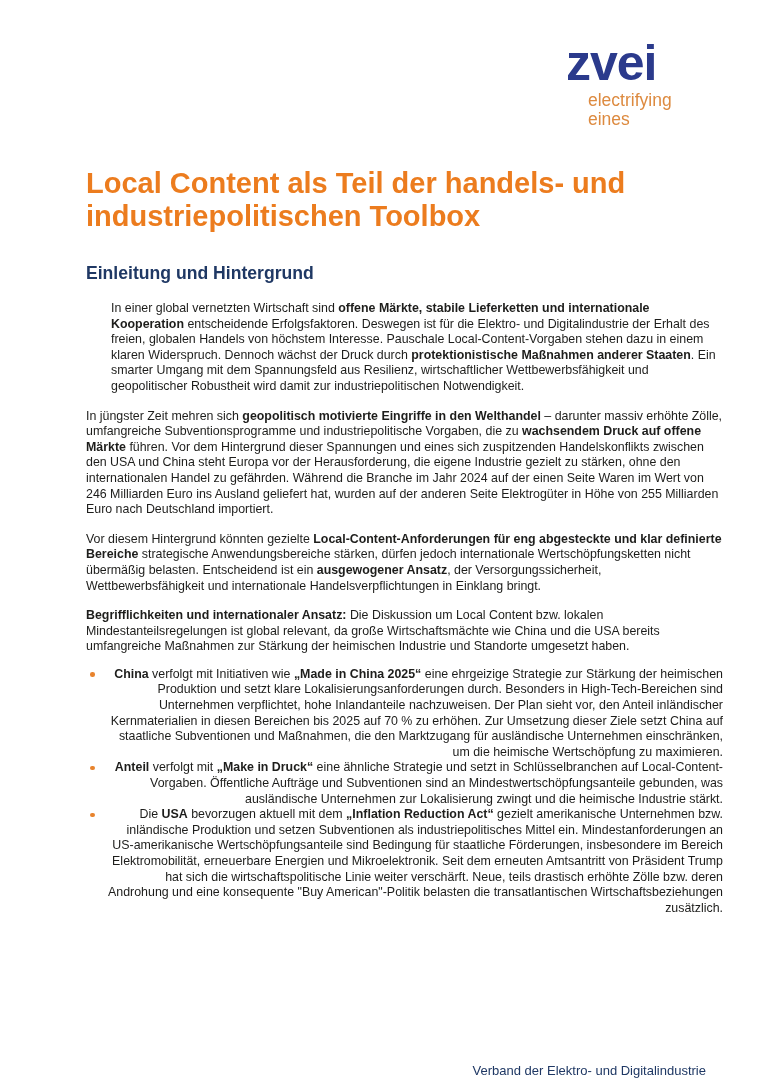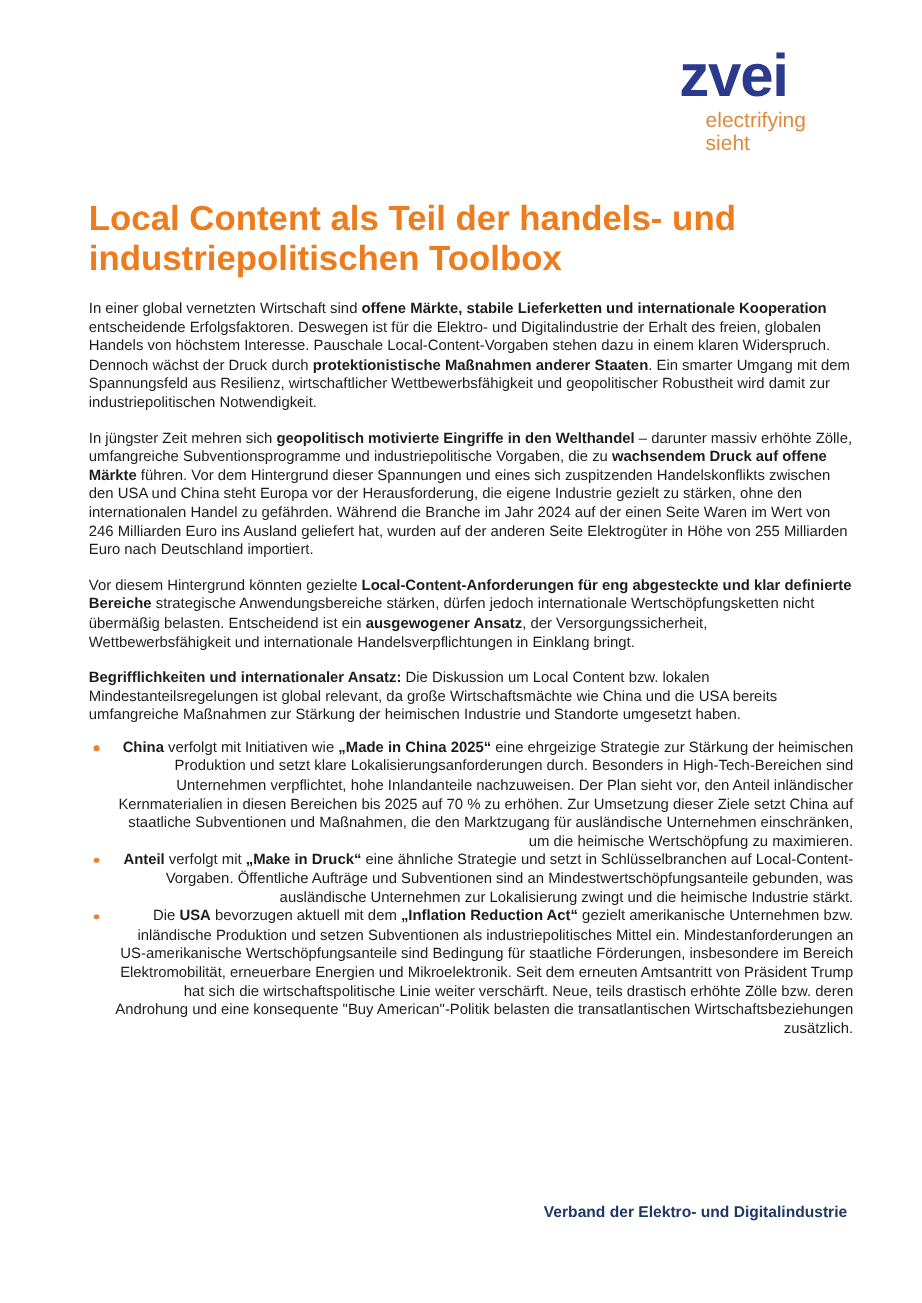--- a/index.html
+++ b/index.html
@@ -35,21 +35,21 @@
   .tagline {
     margin-left: 22px;
     margin-top: 3px;
     font-size: 17.5px;
     line-height: 1.08;
     color: var(--logo-orange);
   }
   
   .content {
     position: absolute;
-    left: 74px;
+    left: 86px;
     top: 167px;
     width: 637px;
   }
   .title {
     margin: 0;
     font-size: 29px;
     line-height: 33px;
     font-weight: bold;
     color: var(--orange);
   }
@@ -65,21 +65,21 @@
     line-height: 21px;
     font-weight: bold;
     color: var(--navy);
   }
   .body-para {
     margin: 14px 0 0 0;
     font-size: 12.4px;
     line-height: 15.6px;
     color: var(--body-text);
   }
-  .body-para.first { margin-top: 17px; }
+  .body-para.first { margin-top: 17px; margin-left: 25px; }
   b { font-weight: bold; }
   .bullet-list {
     list-style: none;
     margin: 12px 0 0 0;
     padding: 0 0 0 17px;
     font-size: 12.4px;
     line-height: 15.6px;
     text-align: right;
   }
   .bullet-list li { position: relative; margin: 0; }
@@ -88,43 +88,44 @@
     position: absolute;
     left: -13px;
     top: 5.5px;
     width: 4.5px;
     height: 4.5px;
     border-radius: 50%;
     background: var(--bullet-orange);
   }
   .footer {
     position: absolute;
-    top: 1002px;
+    top: 1063px;
     right: 62px;
     font-size: 13px;
-    font-weight: bold;
+    font-weight: normal;
     color: var(--navy);
   }
 </style>
 </head>
 <body>
 
 <div class="page">
 
   <header class="logo">
     <div class="wordmark">zvei</div>
     <div class="tagline">
       <div>electrifying</div>
-      <div>sieht</div>
+      <div>eines</div>
     </div>
   </header>
 
   <main class="content">
     <h1 class="title">Local Content als Teil der handels- und industriepolitischen Toolbox</h1>
 
+    <h2 class="section-heading">Einleitung und Hintergrund</h2>
 
     <p class="body-para first">In einer global vernetzten Wirtschaft sind <b>offene Märkte, stabile Lieferketten und internationale Kooperation</b> entscheidende Erfolgsfaktoren. Deswegen ist für die Elektro- und Digitalindustrie der Erhalt des freien, globalen Handels von höchstem Interesse. Pauschale Local-Content-Vorgaben stehen dazu in einem klaren Widerspruch. Dennoch wächst der Druck durch <b>protektionistische Maßnahmen anderer Staaten</b>. Ein smarter Umgang mit dem Spannungsfeld aus Resilienz, wirtschaftlicher Wettbewerbsfähigkeit und geopolitischer Robustheit wird damit zur industriepolitischen Notwendigkeit.</p>
     <p class="body-para">In jüngster Zeit mehren sich <b>geopolitisch motivierte Eingriffe in den Welthandel</b> – darunter massiv erhöhte Zölle, umfangreiche Subventionsprogramme und industriepolitische Vorgaben, die zu <b>wachsendem Druck auf offene Märkte</b> führen. Vor dem Hintergrund dieser Spannungen und eines sich zuspitzenden Handelskonflikts zwischen den USA und China steht Europa vor der Herausforderung, die eigene Industrie gezielt zu stärken, ohne den internationalen Handel zu gefährden. Während die Branche im Jahr 2024 auf der einen Seite Waren im Wert von 246 Milliarden Euro ins Ausland geliefert hat, wurden auf der anderen Seite Elektrogüter in Höhe von 255 Milliarden Euro nach Deutschland importiert.</p>
     <p class="body-para">Vor diesem Hintergrund könnten gezielte <b>Local-Content-Anforderungen für eng abgesteckte und klar definierte Bereiche</b> strategische Anwendungsbereiche stärken, dürfen jedoch internationale Wertschöpfungsketten nicht übermäßig belasten. Entscheidend ist ein <b>ausgewogener Ansatz</b>, der Versorgungssicherheit, Wettbewerbsfähigkeit und internationale Handelsverpflichtungen in Einklang bringt.</p>
     <p class="body-para"><b>Begrifflichkeiten und internationaler Ansatz:</b> Die Diskussion um Local Content bzw. lokalen Mindestanteilsregelungen ist global relevant, da große Wirtschaftsmächte wie China und die USA bereits umfangreiche Maßnahmen zur Stärkung der heimischen Industrie und Standorte umgesetzt haben.</p>
 
     <ul class="bullet-list">
       <li><b>China</b> verfolgt mit Initiativen wie <b>„Made in China 2025“</b> eine ehrgeizige Strategie zur Stärkung der heimischen Produktion und setzt klare Lokalisierungsanforderungen durch. Besonders in High-Tech-Bereichen sind Unternehmen verpflichtet, hohe Inlandanteile nachzuweisen. Der Plan sieht vor, den Anteil inländischer Kernmaterialien in diesen Bereichen bis 2025 auf 70 % zu erhöhen. Zur Umsetzung dieser Ziele setzt China auf staatliche Subventionen und Maßnahmen, die den Marktzugang für ausländische Unternehmen einschränken, um die heimische Wertschöpfung zu maximieren.</li>
       <li><b>Anteil</b> verfolgt mit <b>„Make in Druck“</b> eine ähnliche Strategie und setzt in Schlüsselbranchen auf Local-Content-Vorgaben. Öffentliche Aufträge und Subventionen sind an Mindestwertschöpfungsanteile gebunden, was ausländische Unternehmen zur Lokalisierung zwingt und die heimische Industrie stärkt.</li>
       <li>Die <b>USA</b> bevorzugen aktuell mit dem <b>„Inflation Reduction Act“</b> gezielt amerikanische Unternehmen bzw. inländische Produktion und setzen Subventionen als industriepolitisches Mittel ein. Mindestanforderungen an US-amerikanische Wertschöpfungsanteile sind Bedingung für staatliche Förderungen, insbesondere im Bereich Elektromobilität, erneuerbare Energien und Mikroelektronik. Seit dem erneuten Amtsantritt von Präsident Trump hat sich die wirtschaftspolitische Linie weiter verschärft. Neue, teils drastisch erhöhte Zölle bzw. deren Androhung und eine konsequente "Buy American"-Politik belasten die transatlantischen Wirtschaftsbeziehungen zusätzlich.</li>

